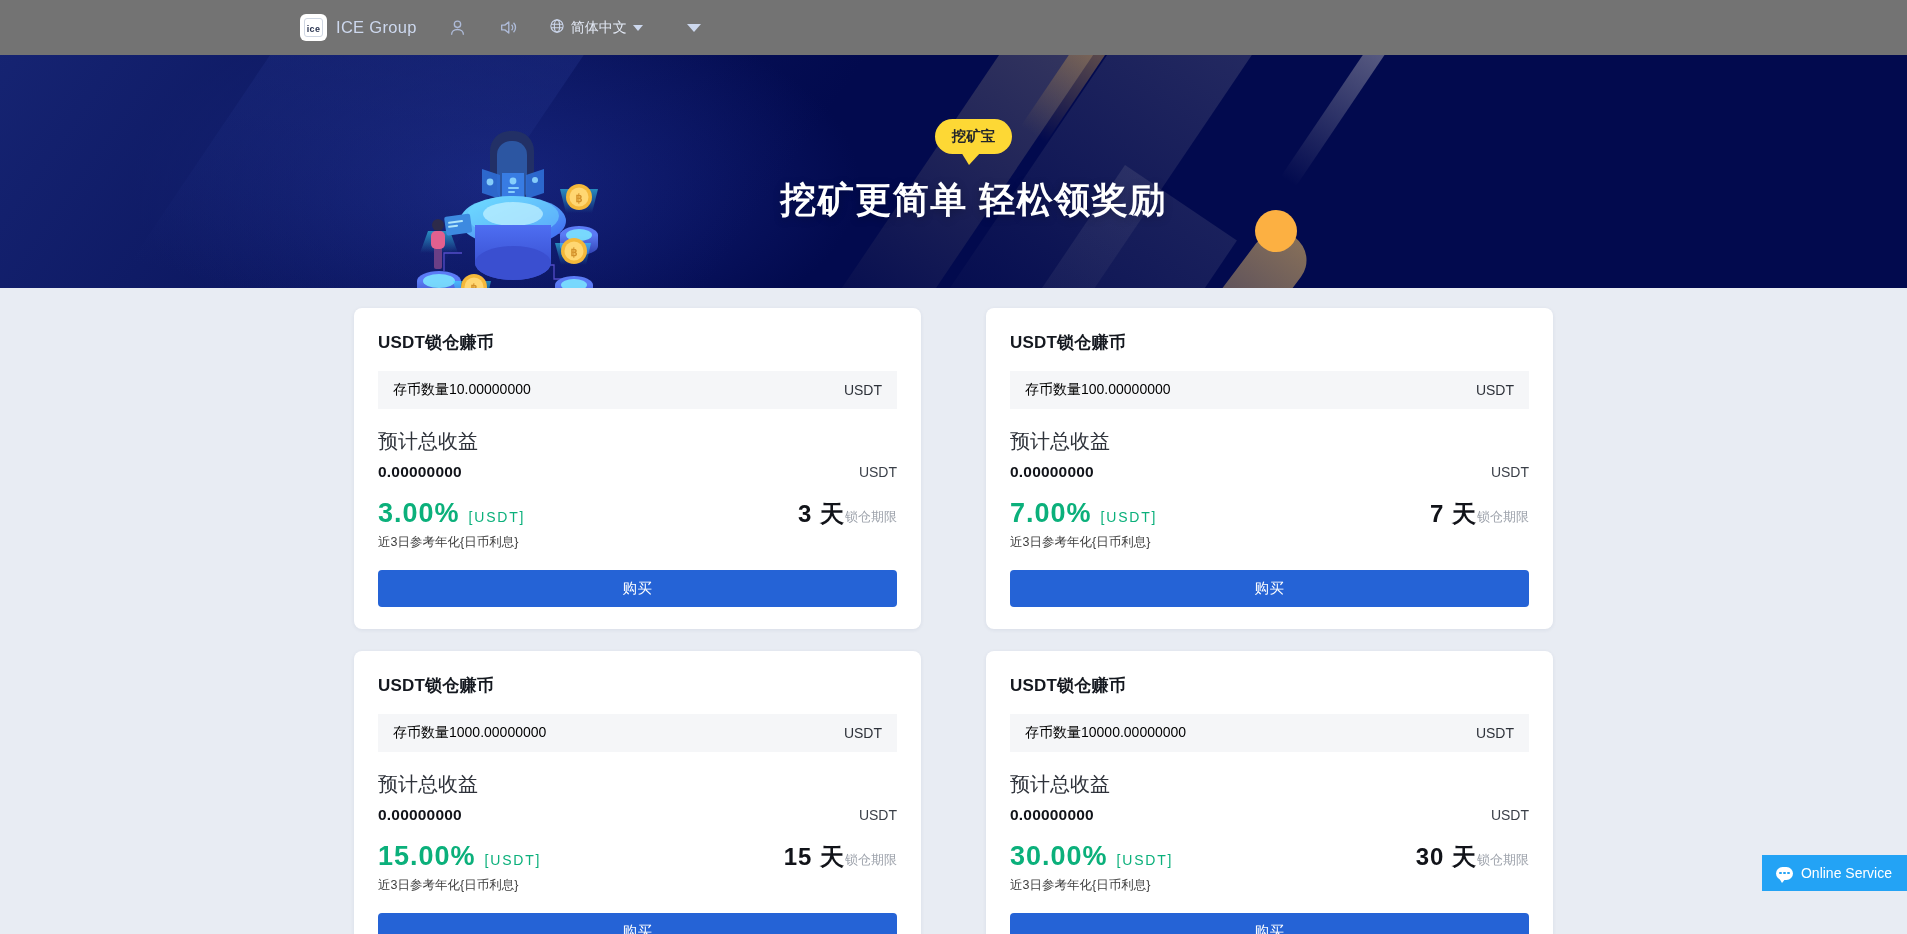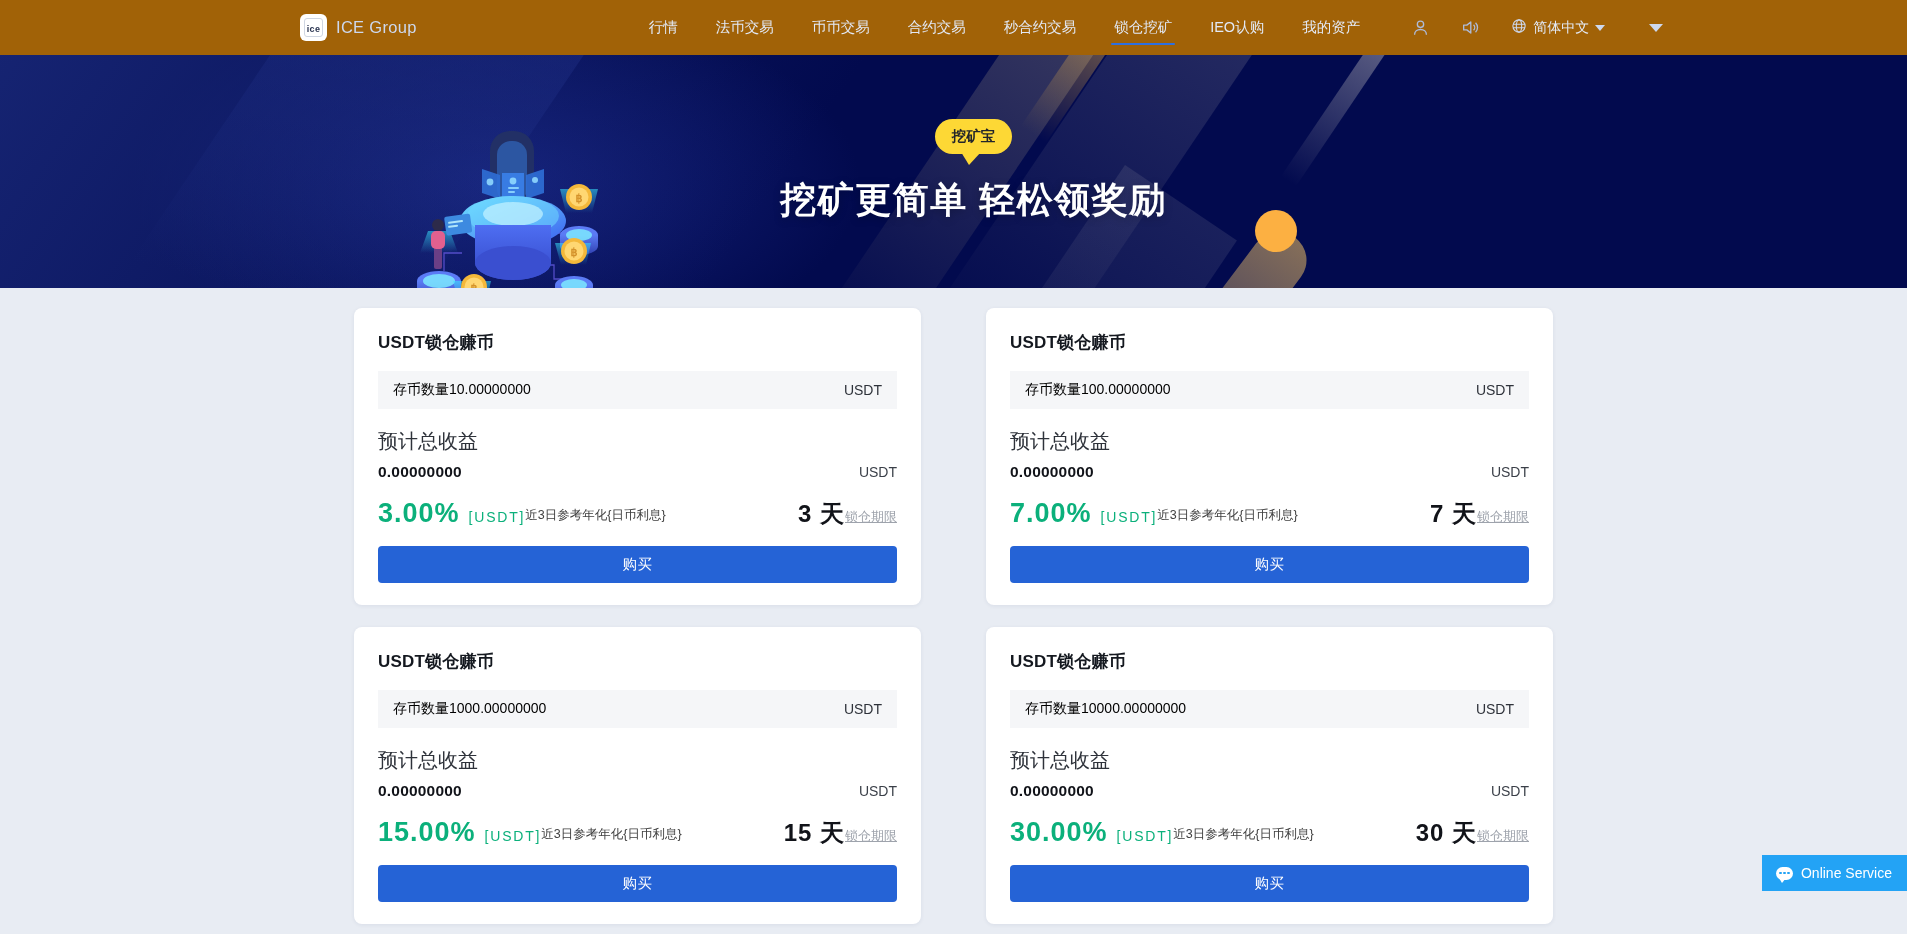--- a/index.html
+++ b/index.html
@@ -7,21 +7,21 @@
     width: 1907px; height: 934px;
     overflow: hidden;
     background: #e8ecf3;
     font-family: "Liberation Sans", "DejaVu Sans", sans-serif;
   }
 
   
   .header {
     position: relative;
     height: 55px;
-    background: #a16207;
+    background: #737373;
     display: flex;
     align-items: center;
     z-index: 20;
   }
   .brand {
     display: flex; align-items: center; gap: 9px;
     margin-left: 300px;
   }
   .brand-logo {
     width: 27px; height: 27px;
@@ -236,21 +236,21 @@
     margin-top: 8px;
     display: flex; align-items: baseline; justify-content: space-between;
   }
   .profit-val { font-size: 15.5px; font-weight: 700; color: #111319; letter-spacing: .2px; }
   .profit-unit { font-size: 14px; color: #3a3f48; }
 
   .rate-row {
     margin-top: 19px;
     display: flex; align-items: flex-start; justify-content: space-between;
   }
-  .rate-left { display: flex; flex-direction: row; }
+  .rate-left { display: flex; flex-direction: column; }
   .rate-main { display: flex; align-items: baseline; gap: 9px; }
   .rate-pct {
     font-size: 27px; font-weight: 700;
     color: #0bb07b;
     letter-spacing: 1px;
     line-height: 1;
   }
   .rate-sym {
     font-size: 14px; font-weight: 400;
     color: #0bb07b;
@@ -265,21 +265,20 @@
   .days {
     font-size: 24px; font-weight: 700;
     color: #111319;
     letter-spacing: 1px;
     line-height: 1.05;
   }
   .days-sub {
     margin-top: 8px;
     font-size: 13px;
     color: #9ea3ac;
-    text-decoration: underline;
   }
 
   .buy-btn {
     margin-top: 19px;
     width: 100%;
     height: 37px;
     background: #2563d6;
     border: none;
     border-radius: 4px;
     color: #ffffff;
@@ -326,30 +325,20 @@
 <body>
 
 <div class="header">
   <div class="brand">
     <div class="brand-logo">
       <div class="brand-logo-inner">ice</div>
     </div>
     <div class="brand-name">ICE Group</div>
   </div>
 
-  <nav class="nav">
-    <div class="nav-item">行情</div>
-    <div class="nav-item">法币交易</div>
-    <div class="nav-item">币币交易</div>
-    <div class="nav-item">合约交易</div>
-    <div class="nav-item">秒合约交易</div>
-    <div class="nav-item active">锁仓挖矿</div>
-    <div class="nav-item">IEO认购</div>
-    <div class="nav-item">我的资产</div>
-  </nav>
 
   <div class="header-right">
     <div class="hicon">
       <svg width="19" height="19" viewBox="0 0 24 24" fill="none" stroke="#aebbd8" stroke-width="1.7">
         <circle cx="12" cy="8" r="4"></circle>
           <path d="M4.5 21c0-4.1 3.4-6.5 7.5-6.5s7.5 2.4 7.5 6.5"></path>
       </svg>
     </div>
     <div class="hicon">
       <svg width="20" height="19" viewBox="0 0 24 24" fill="none" stroke="#aebbd8" stroke-width="1.7">

